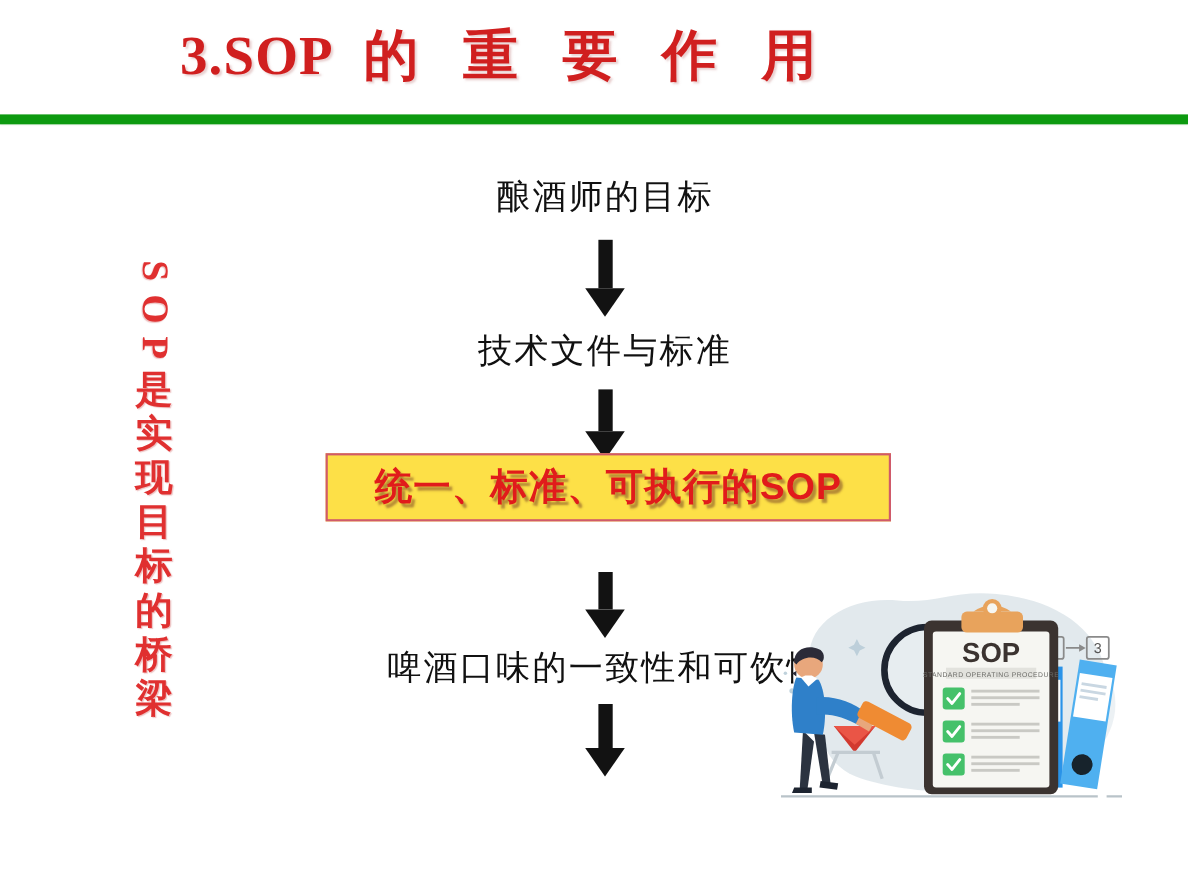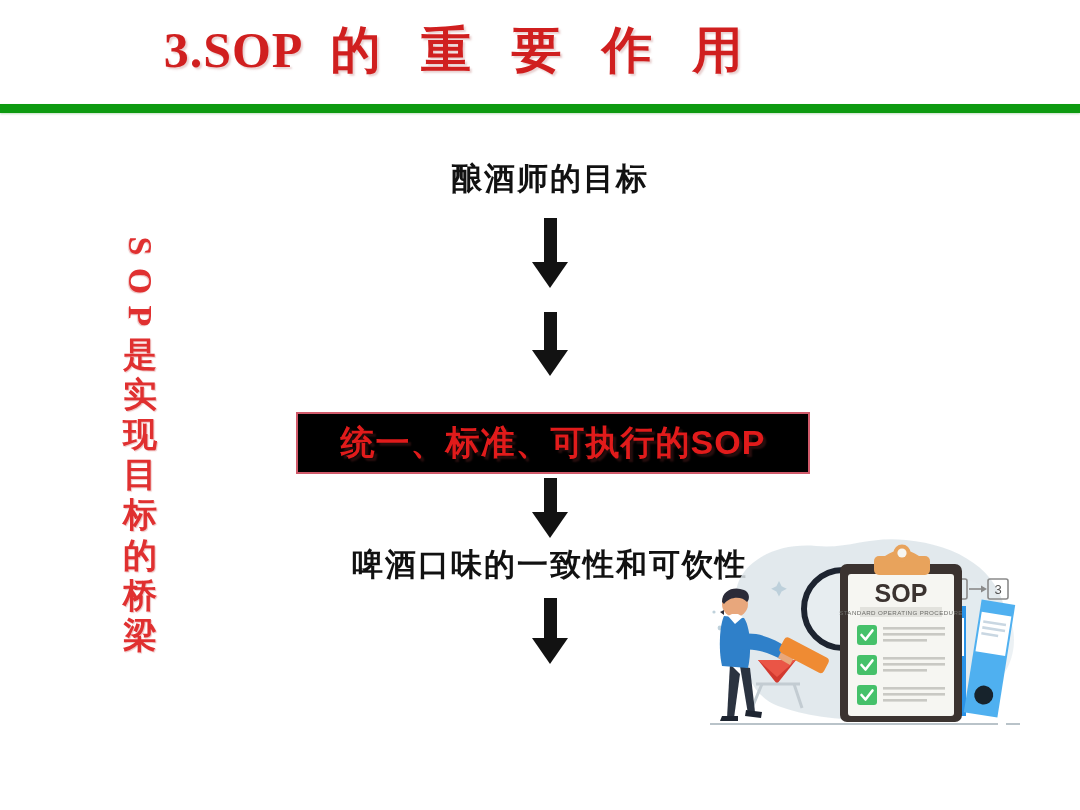--- a/index.html
+++ b/index.html
@@ -82,21 +82,21 @@
   
   #flow {
     position: absolute;
     left: 240px;
     top: 158px;
     width: 620px;
   }
   .flow-text {
     text-align: center;
     font-family: "Liberation Sans", "DejaVu Sans", sans-serif;
-    font-weight: 700;
+    font-weight: 400;
     font-size: 31px;
     color: #111111;
     letter-spacing: 2px;
     white-space: nowrap;
   }
   .flow-arrow {
     display: block;
     margin: 0 auto;
     position: relative;
   }
@@ -124,21 +124,21 @@
   .arrow-d .shaft { height: 40px; }
 
   
   #highlight-box {
     position: absolute;
     left: 296px;
     top: 412px;
     width: 514px;
     height: 62px;
     box-sizing: border-box;
-    background: #000000;
+    background: #fde047;
     border: 2px solid #d05a6a;
     display: flex;
     align-items: center;
     justify-content: center;
   }
   #highlight-text {
     font-family: "Liberation Sans", "DejaVu Sans", sans-serif;
     font-weight: 700;
     font-size: 34px;
     color: #e11b1b;
@@ -183,20 +183,21 @@
 
   <div id="flow">
 
     <div class="flow-text">酿酒师的目标</div>
 
     <div class="flow-arrow arrow-a">
       <div class="shaft"></div>
       <div class="head"></div>
     </div>
 
+    <div class="flow-text">技术文件与标准</div>
 
     <div class="flow-arrow arrow-b">
       <div class="shaft"></div>
       <div class="head"></div>
     </div>
 
     <div style="height:84px"></div>
 
     <div class="flow-arrow arrow-c">
       <div class="shaft"></div>

